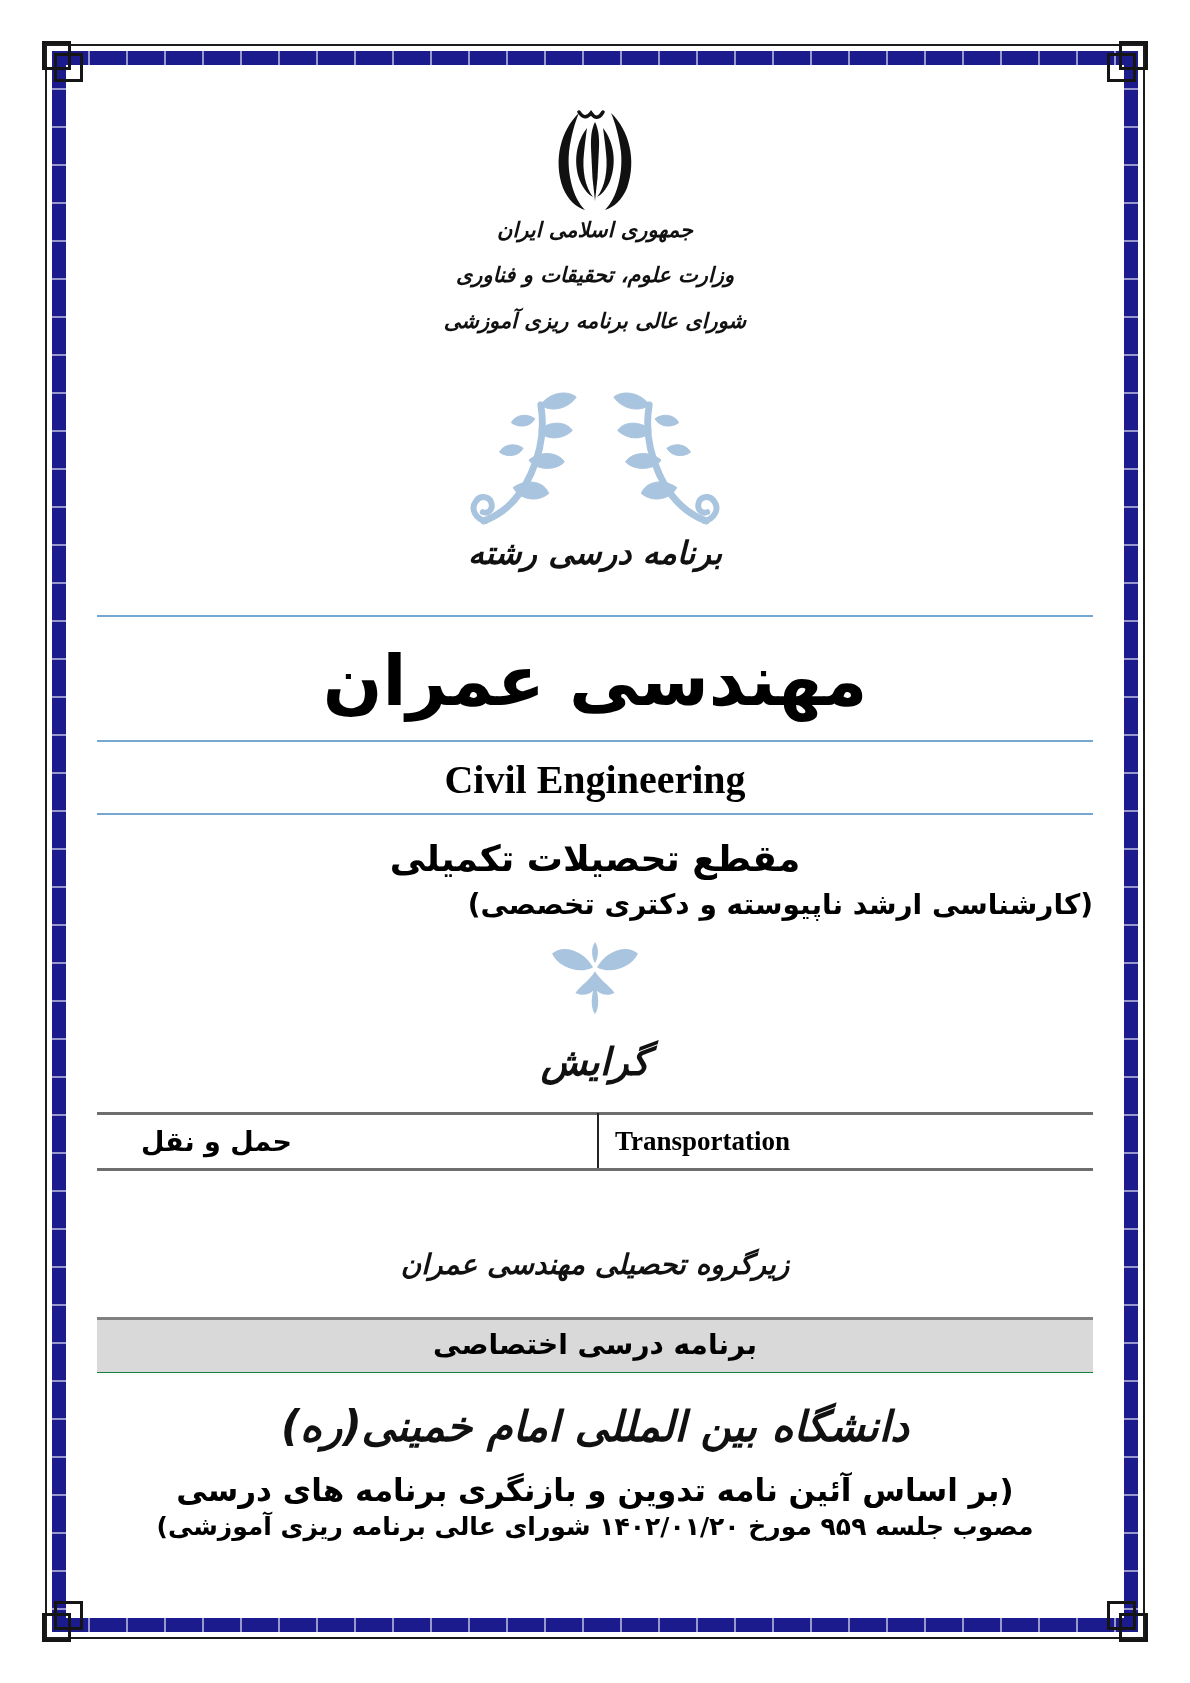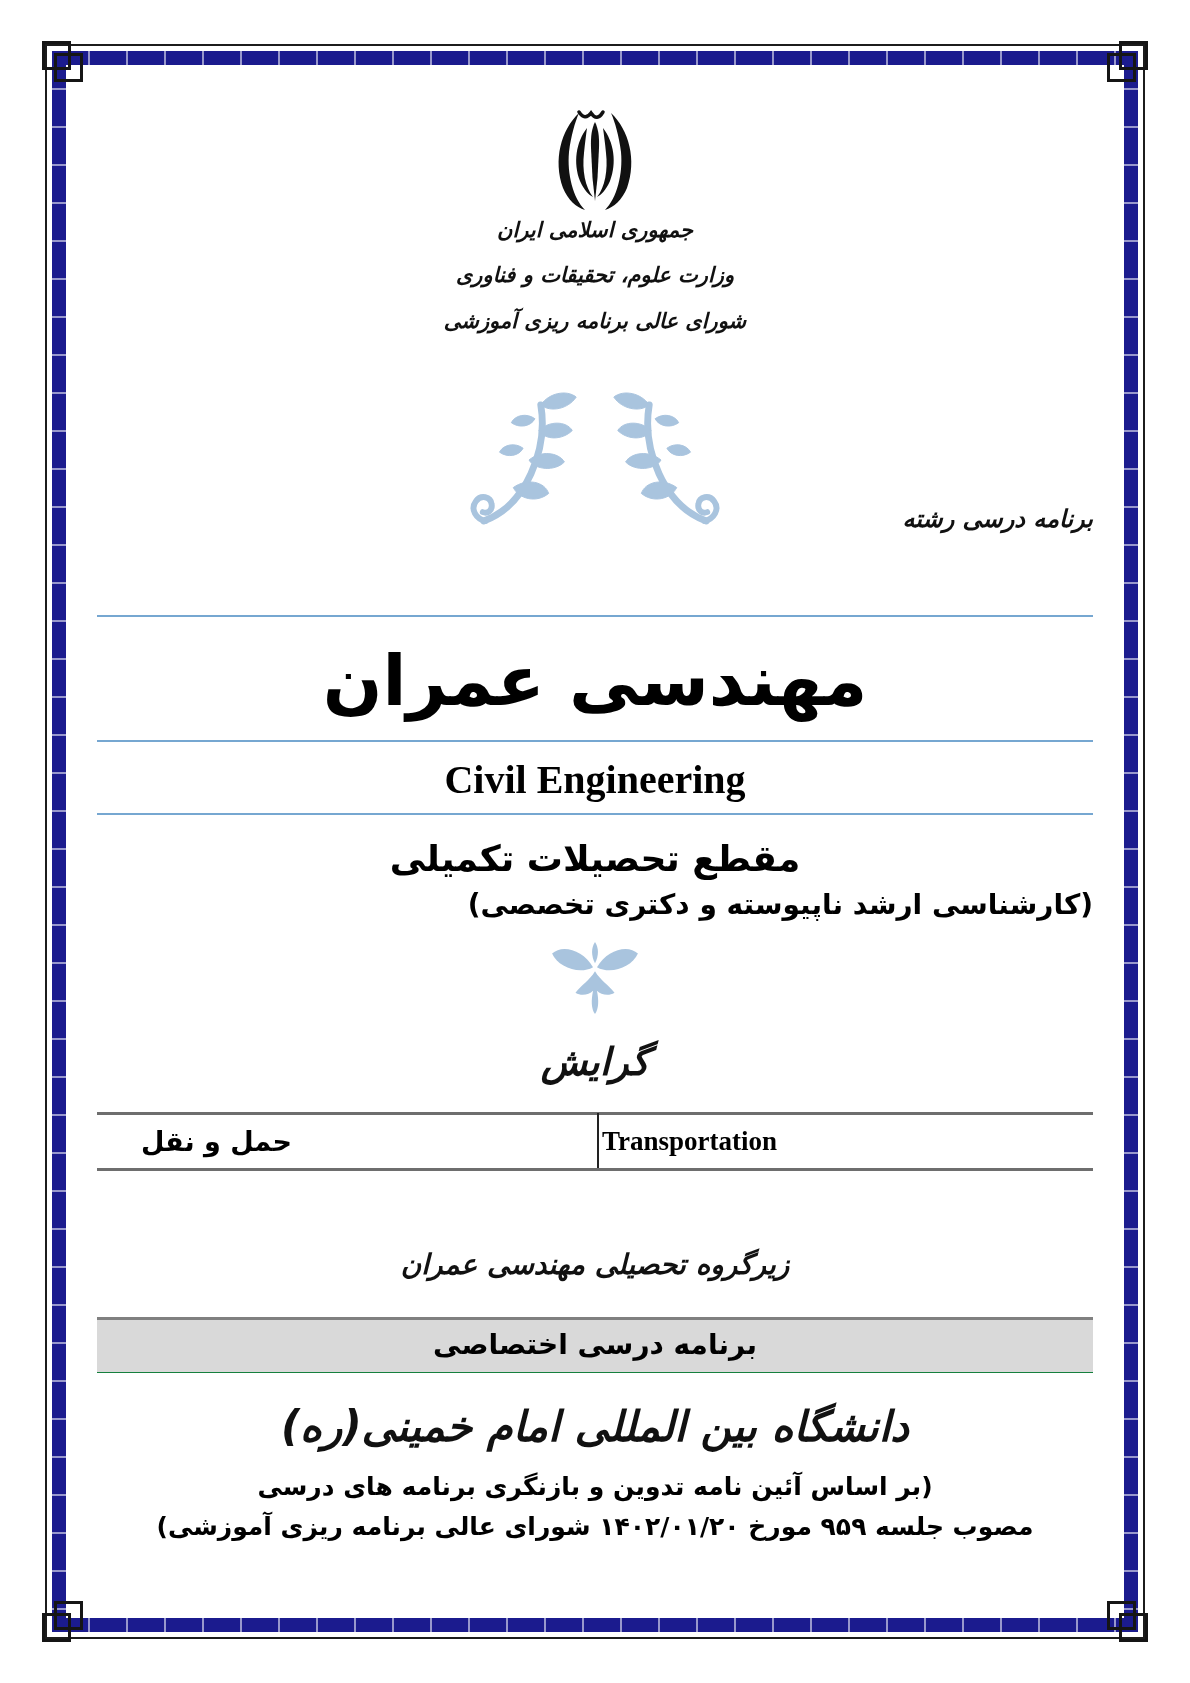--- a/index.html
+++ b/index.html
@@ -34,52 +34,52 @@
   .content { position:absolute; left:97px; top:0; width:996px; height:100%; z-index:3; }
   .abs { position:absolute; left:0; width:100%; text-align:center; }
 
   .emblem-wrap   { top:100px; }
   .cal           { font-style:italic; font-weight:600; color:#111; }
   .hline1 { top:218px; font-size:21px; }
   .hline2 { top:263px; font-size:21px; }
   .hline3 { top:309px; font-size:21px; }
 
   .flourish-wrap { top:386px; display:flex; justify-content:center; gap:14px; }
-  .program-label { top:505px; font-size:24px;text-align:right; }
+  .program-label { top:534px; font-size:32px; }
 
   .rule { position:absolute; left:0; width:100%; height:2px; background:#76a7d1; }
   .rule-a { top:615px; } .rule-b { top:740px; } .rule-c { top:813px; }
 
   .title-fa { top:622px; height:118px; line-height:118px; font-size:70px; font-weight:bold;
               color:#000; direction:rtl; }
   .title-en { top:748px; height:64px; line-height:64px; font-size:40px; font-weight:bold;
               font-family:"Liberation Serif","DejaVu Serif",serif; color:#000; }
 
   .level-1 { top:838px; font-size:36px; font-weight:bold; direction:rtl; }
   .level-2 { top:888px; font-size:28px; font-weight:bold; direction:rtl;text-align:right; }
 
   .fleuron-wrap { top:938px; }
   .orientation-label { top:1022px; font-size:38px; height:80px; line-height:80px; }
 
   .orient-table { position:absolute; top:1112px; left:0; width:100%; height:59px;
                   border-top:3px solid #6e6e6e; border-bottom:3px solid #6e6e6e; }
   .orient-divider { position:absolute; left:500px; top:-2px; bottom:0; width:2px; background:#222; }
   .cell-en { position:absolute; left:502px; right:0; top:0; bottom:0; display:flex; align-items:center;
-             padding-left:3px; font-family:"Liberation Serif","DejaVu Serif",serif;
+             padding-left:16px; font-family:"Liberation Serif","DejaVu Serif",serif;
              font-weight:bold; font-size:27px; color:#000; }
   .cell-fa { position:absolute; left:0; width:500px; top:0; bottom:0; display:flex; align-items:center;
              justify-content:flex-end; padding-right:14px; font-weight:bold; font-size:27px;
              direction:rtl; color:#000;margin-left:44px; }
 
   .subgroup   { top:1222px; font-size:28px; height:86px; line-height:86px; }
   .banner     { position:absolute; top:1317px; left:0; width:100%; height:56px; background:#d9d9d9;
                 border-top:3px solid #808080; border-bottom:1px solid #15803d;
                 line-height:50px; text-align:center; font-weight:bold; font-size:28px; direction:rtl; color:#000; }
   .university { top:1386px; font-size:42px; height:82px; line-height:82px; }
-  .note-1 { top:1472px; font-size:25px; font-weight:bold; direction:rtl; }
+  .note-1 { top:1472px; font-size:31px; font-weight:bold; direction:rtl; }
   .note-2 { top:1512px; font-size:25px; font-weight:bold; direction:rtl; }
 
   svg { display:block; }
 </style>
 </head>
 <body>
 
 <div class="page">
 
   <div class="frame-line"></div>

